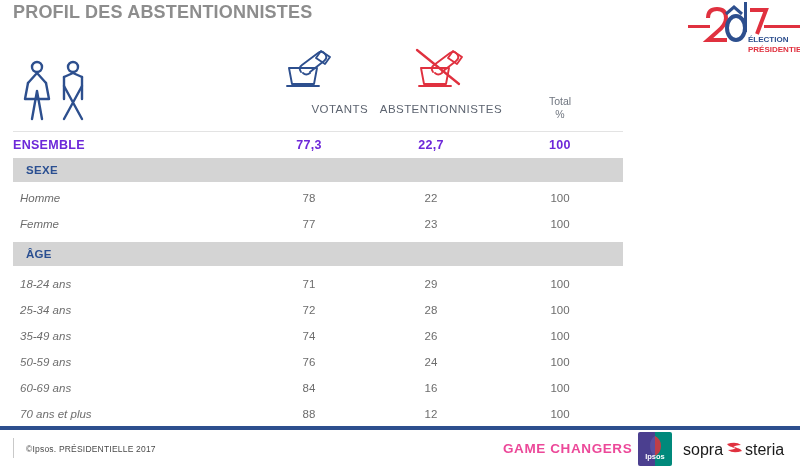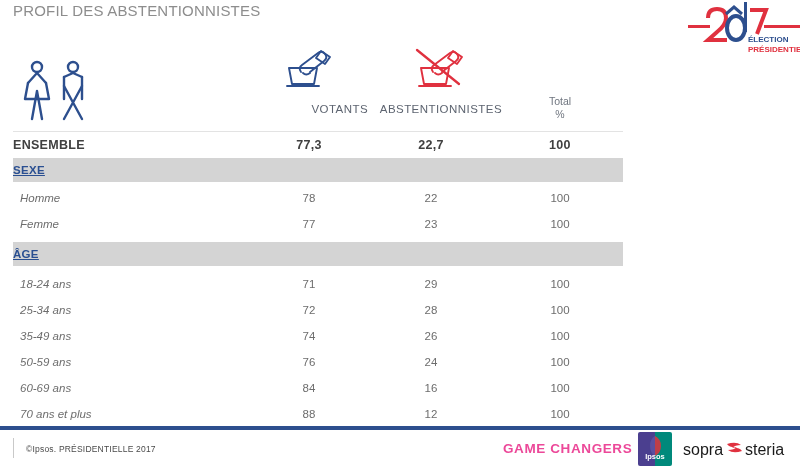--- a/index.html
+++ b/index.html
@@ -7,22 +7,22 @@
     width: 800px; height: 472px;
     background: #ffffff;
     font-family: "Liberation Sans", sans-serif;
     overflow: hidden;
   }
   .slide { position: relative; width: 800px; height: 472px; background: #fff; }
 
   
   .kicker {
     position: absolute; left: 13px; top: 2px;
-    font-size: 15px; letter-spacing: .2px;
-    color: #8d8d8d; font-weight: 400; white-space: nowrap;
+    font-size: 18px; letter-spacing: .2px;
+    color: #8d8d8d; font-weight: 700; white-space: nowrap;
   }
   .title {
     position: absolute; left: 13px; top: 22px;
     font-size: 19px; color: #2c4f8c; font-weight: 400; white-space: nowrap;
   }
 
   
   .logo2017 { position: absolute; right: 0px; top: 0px; width: 112px; height: 58px; overflow: hidden; }
   .logo2017 svg { display: block; }
 
@@ -63,30 +63,30 @@
     display: flex; align-items: center; justify-content: center;
     font-size: 11.5px; color: #6d6d6d;
   }
   .c-v { left: 250px; width: 118px; }
   .c-a { left: 360px; width: 142px; }
   .c-t { left: 522px; width: 76px; }
 
   .row.ensemble { height: 27px; }
   .row.ensemble .c-label,
   .row.ensemble .c-num {
-    color: #404040; font-weight: bold; font-size: 12.5px; letter-spacing: .3px;
+    color: #6d28d9; font-weight: bold; font-size: 12.5px; letter-spacing: .3px;
   }
   .row.ensemble .c-label { padding-left: 13px; }
 
   .row.group {
     height: 24px; background: #d4d4d4; margin-left: 13px; width: 610px;
   }
   .row.group .c-label {
-    color: #2a4f91; font-weight: bold;
-    font-size: 11.5px; letter-spacing: .3px; text-decoration: underline;
+    padding-left: 13px; color: #2a4f91; font-weight: bold;
+    font-size: 11.5px; letter-spacing: .3px;
   }
   .row.data .c-label { padding-left: 20px; font-style: italic; }
   .spacer-sm { height: 5px; }
   .spacer-xs { height: 3px; }
 
   
   .footbar {
     position: absolute; left: 0; bottom: 42px; width: 800px; height: 4px;
     background: #2d4f8e;
   }

